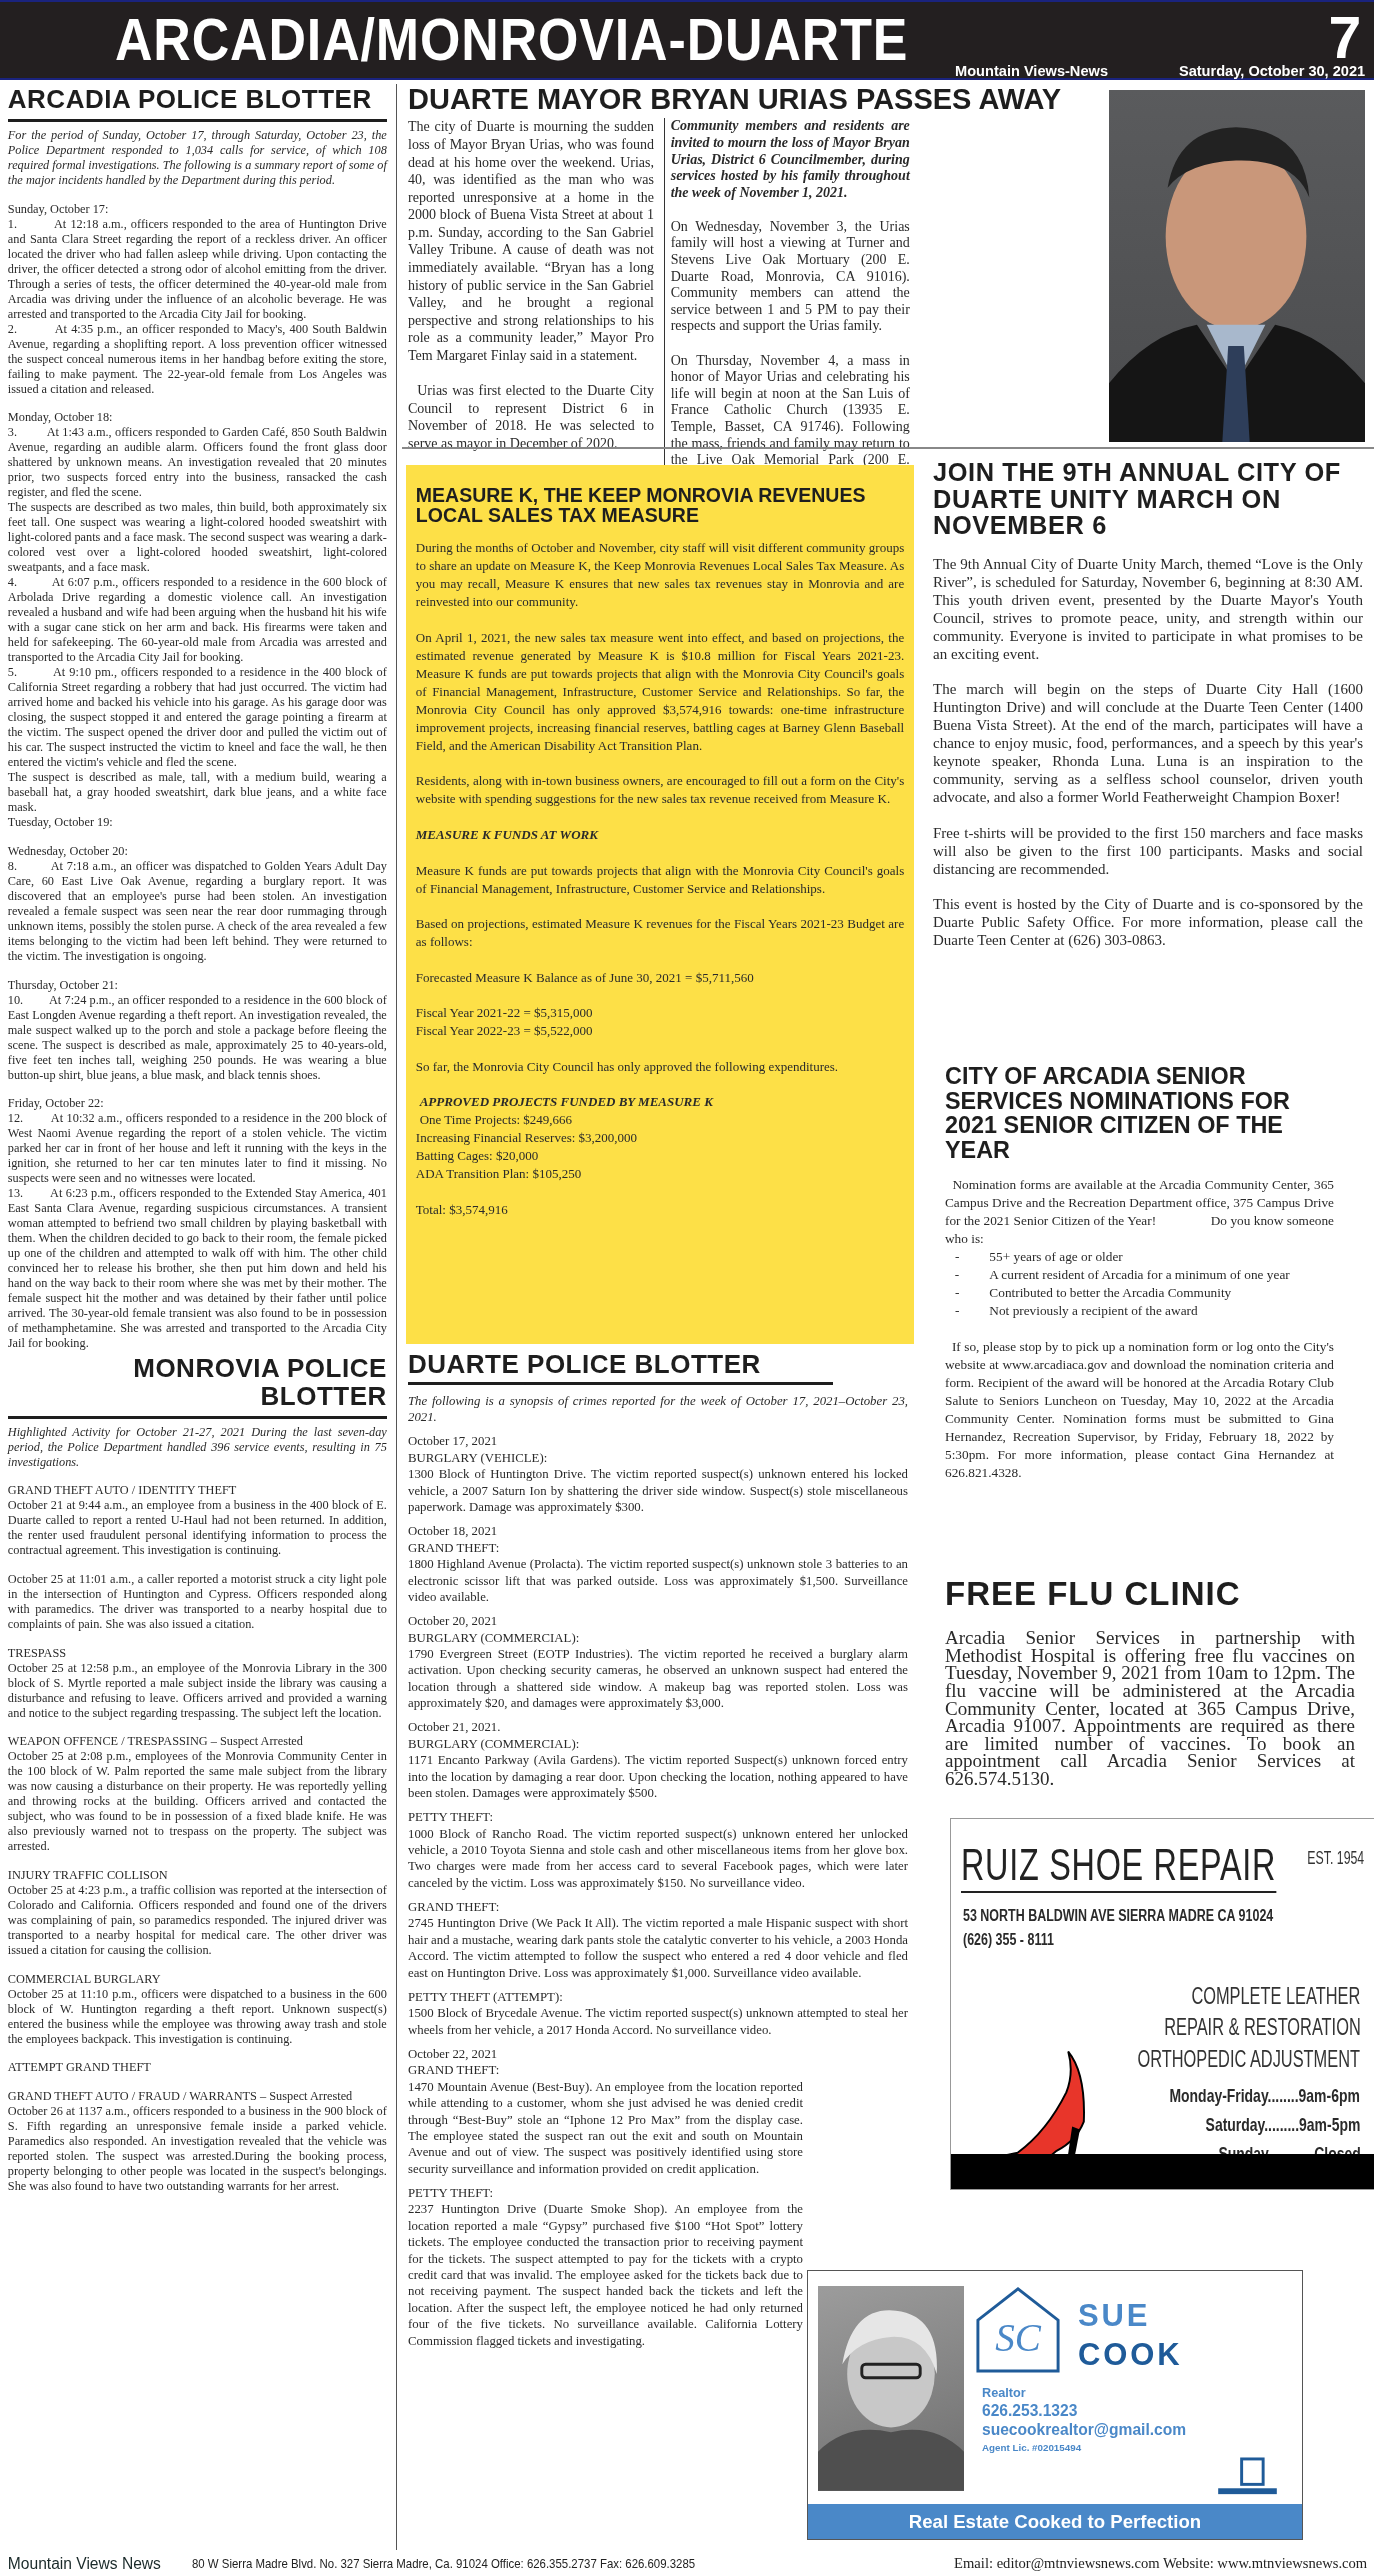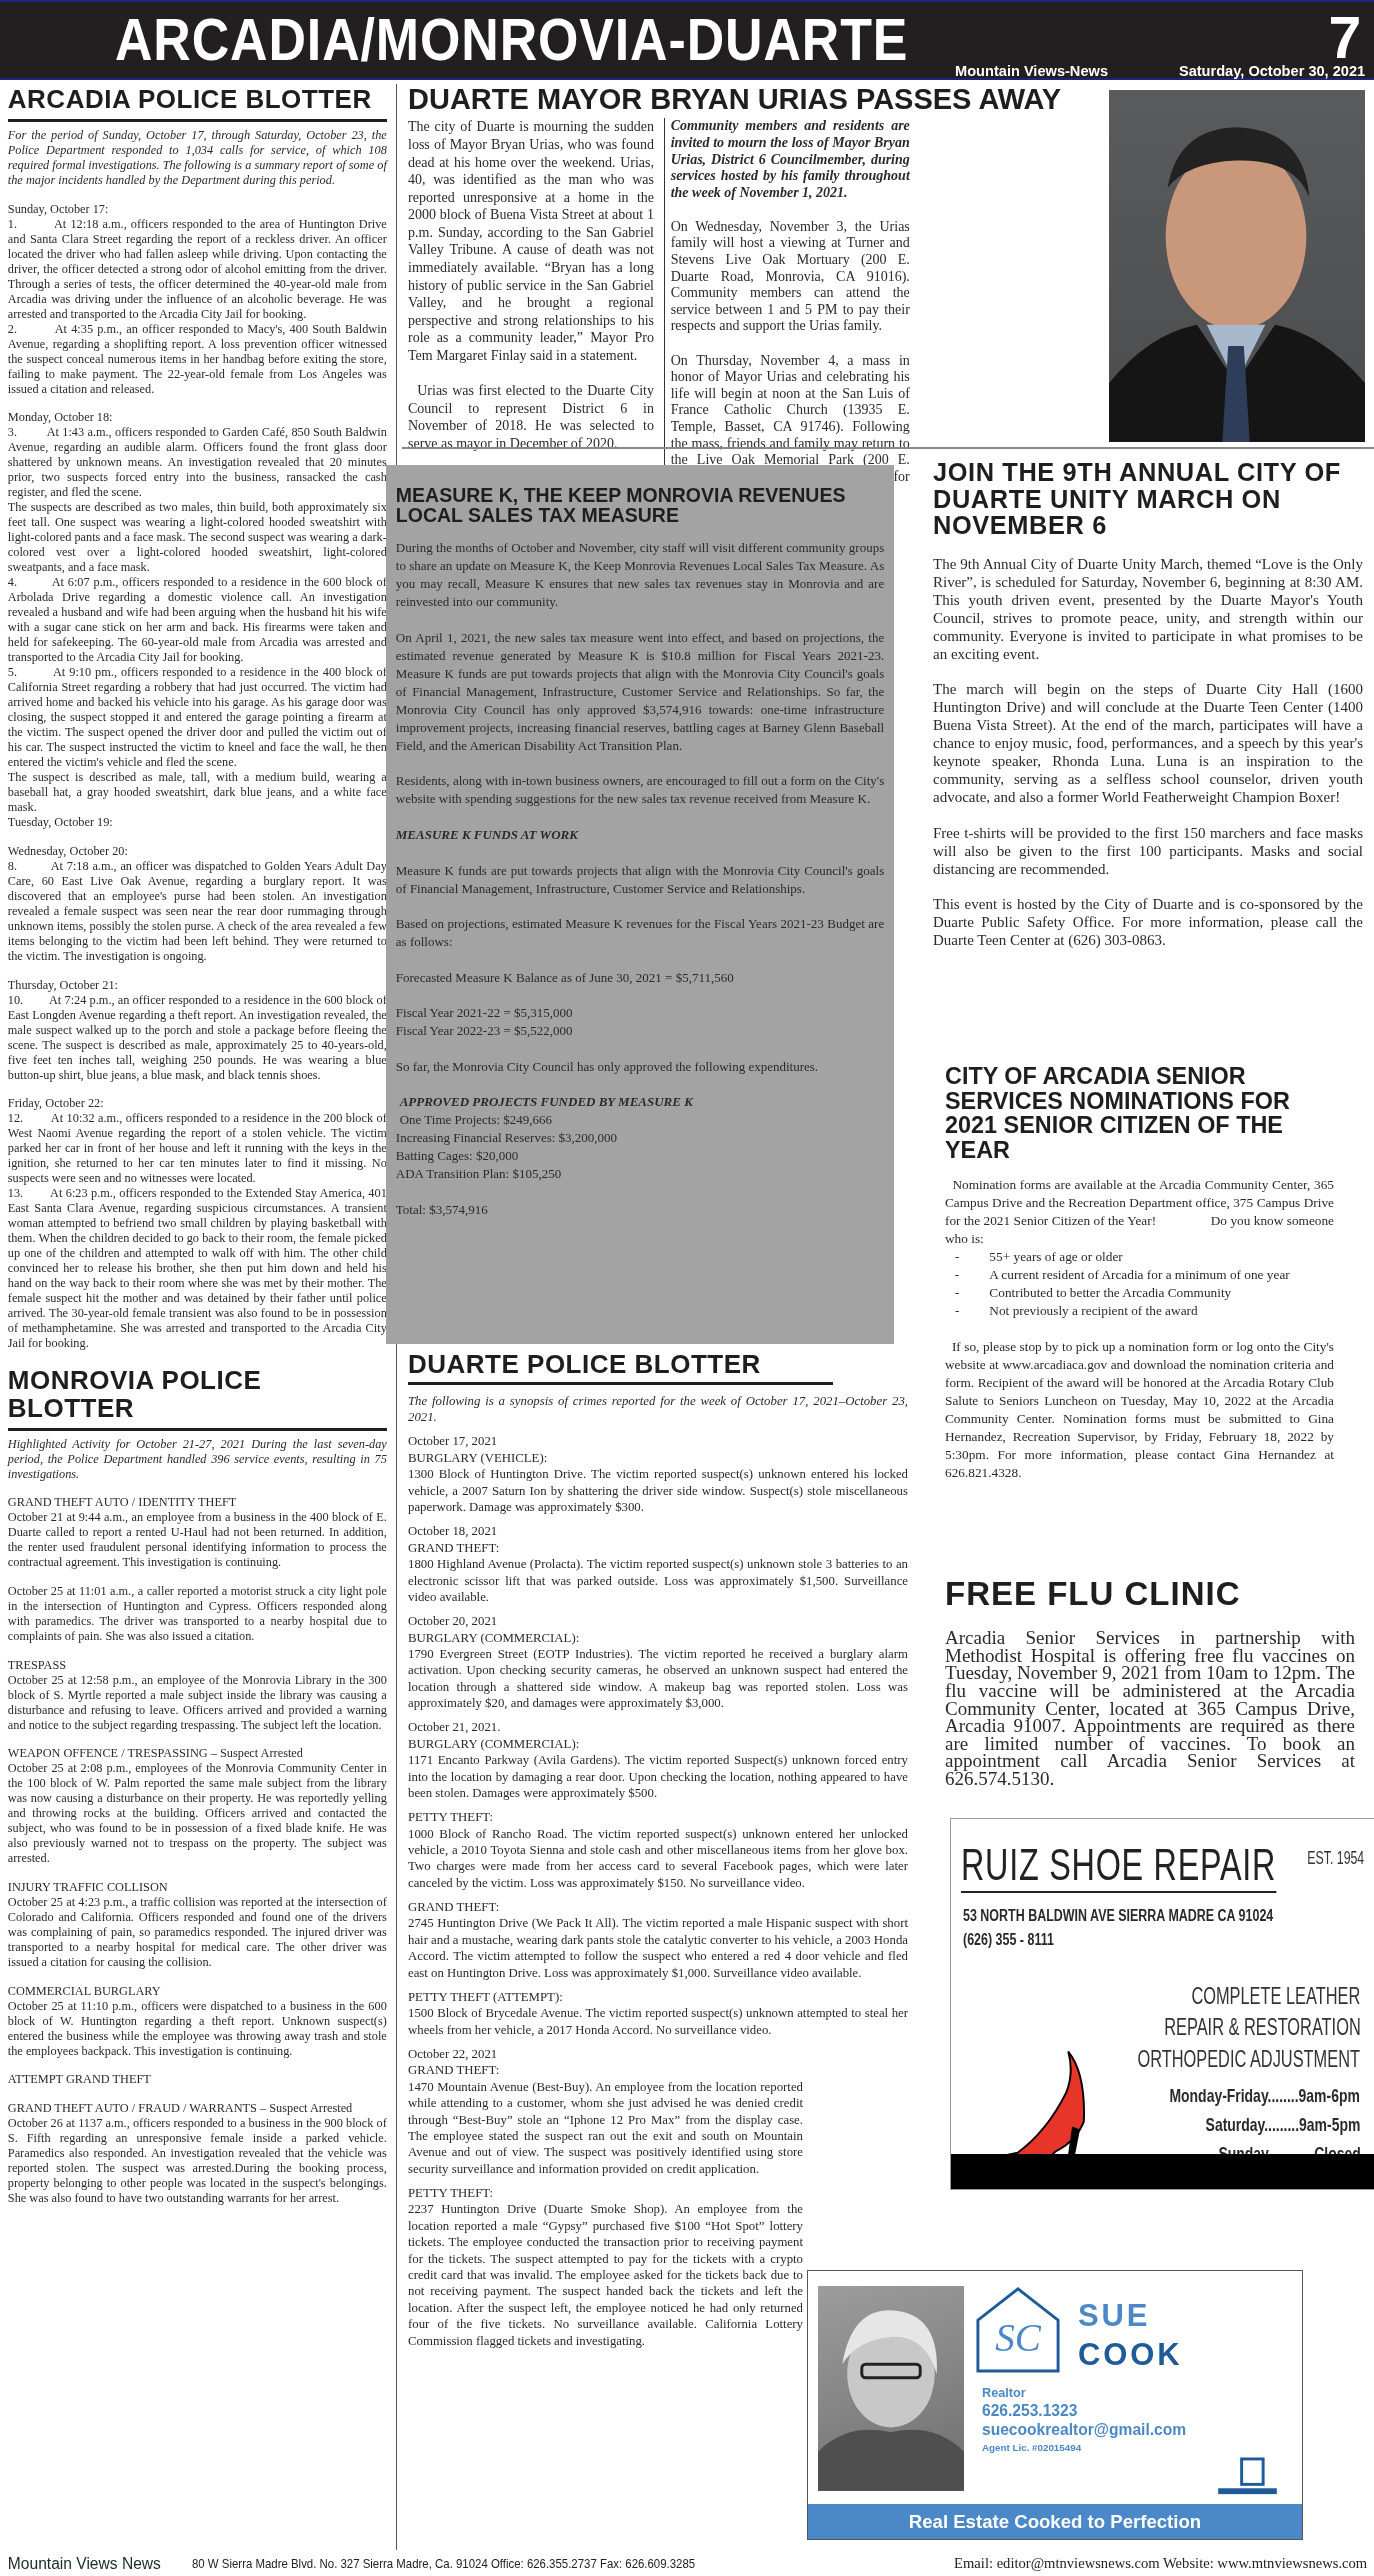--- a/index.html
+++ b/index.html
@@ -28,21 +28,21 @@
 
   
   #mayor { left: 408px; top: 84px; width: 703px; }
   #mayor .head { font-size: 29px; }
   #mayor .cols { display: flex; margin-top: 3.9px; }
   #mayor .c1 { width: 246px; font-family: "Liberation Serif", serif; font-size: 14px; line-height: 17.6px; text-align: justify; transform-origin: left top; }
   #mayor .c2 { width: 246px; margin-left: 9.8px; padding-left: 5.9px; border-left: 1px solid #333; font-size: 14px; line-height: 16.6px; text-align: justify; }
   #mayor-photo { position: absolute; left: 1109px; top: 90px; width: 256px; height: 352px; background: linear-gradient(180deg,#5a5b5d 0%,#4b4c4e 100%); overflow: hidden; }
 
   
-  #measurek { left: 386px; top: 465px; width: 508px; height: 879px; background: #a3a3a3; padding: 19.5px 9.8px; }
+  #measurek { left: 406px; top: 465px; width: 508px; height: 879px; background: #fde047; padding: 19.5px 9.8px; }
   #measurek .head { font-size: 19.5px; }
   #measurek .body { font-size: 13px; line-height: 18px; }
 
   
   #duarte { left: 408px; top: 1351px; width: 500px; }
   #duarte .head { font-size: 26px; letter-spacing: 0.5px; padding-bottom: 3.9px; }
   #duarte .rule { width: 425px; }
   #duarte .body { font-size: 12.8px; line-height: 16.4px; }
 
   
@@ -111,21 +111,21 @@
     <p>8.&nbsp;&nbsp;&nbsp;&nbsp;&nbsp;&nbsp;&nbsp;&nbsp;&nbsp;At 7:18 a.m., an officer was dispatched to Golden Years Adult Day Care, 60 East Live Oak Avenue, regarding a burglary report. It was discovered that an employee's purse had been stolen. An investigation revealed a female suspect was seen near the rear door rummaging through unknown items, possibly the stolen purse. A check of the area revealed a few items belonging to the victim had been left behind. They were returned to the victim. The investigation is ongoing.</p>
     <div class="gap"></div>
     <p>Thursday, October 21:</p>
     <p>10.&nbsp;&nbsp;&nbsp;&nbsp;&nbsp;&nbsp;&nbsp;&nbsp;At 7:24 p.m., an officer responded to a residence in the 600 block of East Longden Avenue regarding a theft report. An investigation revealed, the male suspect walked up to the porch and stole a package before fleeing the scene. The suspect is described as male, approximately 25 to 40-years-old, five feet ten inches tall, weighing 250 pounds. He was wearing a blue button-up shirt, blue jeans, a blue mask, and black tennis shoes.</p>
     <div class="gap"></div>
     <p>Friday, October 22:</p>
     <p>12.&nbsp;&nbsp;&nbsp;&nbsp;&nbsp;&nbsp;&nbsp;&nbsp;At 10:32 a.m., officers responded to a residence in the 200 block of West Naomi Avenue regarding the report of a stolen vehicle. The victim parked her car in front of her house and left it running with the keys in the ignition, she returned to her car ten minutes later to find it missing. No suspects were seen and no witnesses were located.</p>
     <p>13.&nbsp;&nbsp;&nbsp;&nbsp;&nbsp;&nbsp;&nbsp;&nbsp;At 6:23 p.m., officers responded to the Extended Stay America, 401 East Santa Clara Avenue, regarding suspicious circumstances. A transient woman attempted to befriend two small children by playing basketball with them. When the children decided to go back to their room, the female picked up one of the children and attempted to walk off with him. The other child convinced her to release his brother, she then put him down and held his hand on the way back to their room where she was met by their mother. The female suspect hit the mother and was detained by their father until police arrived. The 30-year-old female transient was also found to be in possession of methamphetamine. She was arrested and transported to the Arcadia City Jail for booking.</p>
   </div>
 
-  <h2 class="head" id="monrovia-head" style="margin-top:14px; padding-bottom:5.9px;">MONROVIA POLICE  BLOTTER</h2>
+  <h2 class="head" id="monrovia-head" style="margin-top:2px; padding-bottom:5.9px;text-align:right;">MONROVIA POLICE  BLOTTER</h2>
   <div class="rule"></div>
   <div class="body" style="margin-top:5.9px;">
     <p class="ital">Highlighted Activity for October 21-27, 2021  During the last seven-day period, the Police Department handled 396 service events, resulting in 75 investigations.</p>
     <div class="gap"></div>
     <p>GRAND THEFT AUTO / IDENTITY THEFT</p>
     <p>October 21 at 9:44 a.m., an employee from a business in the 400 block of E. Duarte called to report a rented U-Haul had not been returned. In addition, the renter used fraudulent personal identifying information to process the contractual agreement. This investigation is continuing.</p>
     <div class="gap"></div>
     <p>October 25 at 11:01 a.m., a caller reported a motorist struck a city light pole in the intersection of Huntington and Cypress. Officers responded along with paramedics. The driver was transported to a nearby hospital due to complaints of pain. She was also issued a citation.</p>
     <div class="gap"></div>
     <p>TRESPASS</p>

